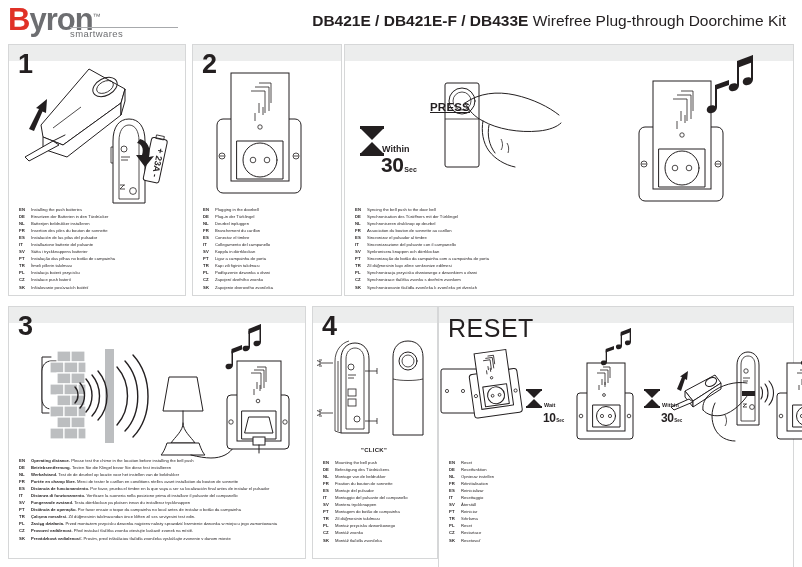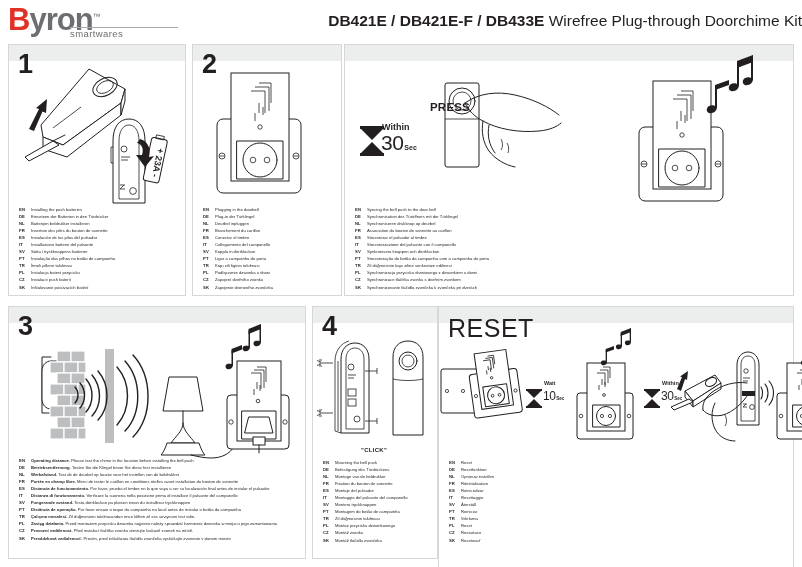--- a/index.html
+++ b/index.html
@@ -10,21 +10,21 @@
   }
 
   
   #header{position:absolute;left:0;top:0;width:802px;height:38px;}
   .logo{position:absolute;left:8px;top:2px;width:180px;height:36px;}
   .logo-word{font-size:31px;font-weight:bold;color:#6d6e71;letter-spacing:-1px;line-height:30px;}
   .logo-word .b-red{color:#e03127;}
   .logo-tm{font-size:8px;vertical-align:super;color:#6d6e71;font-weight:normal;}
   .logo-sub{position:absolute;left:62px;top:26px;font-size:9.5px;color:#6d6e71;letter-spacing:.4px;}
   .logo-rule{position:absolute;left:62px;top:25px;width:108px;height:1px;background:#a7a9ac;}
-  #doc-title{position:absolute;right:0;top:12px;font-size:15.5px;white-space:nowrap;color:#231f20;}
+  #doc-title{position:absolute;right:16px;top:12px;font-size:15.5px;white-space:nowrap;color:#231f20;}
   #doc-title b{font-weight:bold;}
   #doc-title span.reg{font-weight:normal;}
 
   
   .panel{position:absolute;background:#ffffff;border:1px solid #d6d7d8;box-sizing:border-box;}
   .panel-head{position:absolute;left:0;top:0;right:0;height:16px;background:#eceded;}
   .panel-num{position:absolute;left:9px;top:6px;font-size:27px;font-weight:bold;line-height:27px;color:#231f20;z-index:3;}
   .panel-num.reset{font-size:25px;font-weight:normal;letter-spacing:.5px;top:8px;}
   .art{position:absolute;left:0;right:0;}
 
@@ -42,24 +42,24 @@
   .ln-t{fill:none;stroke:#231f20;stroke-width:.8;}
   .fillw{fill:#ffffff;stroke:#231f20;stroke-width:1;}
   .fillb{fill:#231f20;stroke:none;}
   .brick{fill:#bcbec0;stroke:#ffffff;stroke-width:1.2;}
   .wall{fill:#bcbec0;stroke:none;}
   .wave{fill:none;stroke:#231f20;stroke-width:1.4;stroke-linecap:round;}
 
   .tag{position:absolute;font-weight:bold;color:#231f20;}
   .tag-press{font-size:11.5px;letter-spacing:.2px;}
   .tag-click{font-size:6px;letter-spacing:.3px;}
-  .timer{position:absolute;display:flex;align-items:flex-start;}
+  .timer{position:absolute;display:flex;align-items:flex-start;margin-top:22px;}
   .timer .stack{line-height:1;}
   .timer .word{font-size:9px;font-weight:bold;display:block;margin-left:1px;}
-  .timer .num{font-size:21px;font-weight:normal;letter-spacing:-.5px;}
+  .timer .num{font-size:21px;font-weight:bold;letter-spacing:-.5px;}
   .timer .unit{font-size:7px;font-weight:bold;margin-left:1px;}
   .timer.sm .word{font-size:5.5px;}
   .timer.sm .num{font-size:12px;}
   .timer.sm .unit{font-size:4.5px;}
 </style>
 </head>
 <body>
 
 <div id="header">
 
@@ -314,21 +314,21 @@
   </svg>
   </div>
 
   <div class="timer" style="left:8px;top:78px;">
     <div class="stack" style="margin-left:28px;">
       <span class="word">Within</span>
       <span class="num">30</span><span class="unit">Sec</span>
     </div>
   </div>
 
-  <div class="tag tag-press" style="left:85px;top:56px;">PRESS</div>
+  <div class="tag tag-press" style="left:85px;top:56px;text-decoration:underline;">PRESS</div>
 
   <div class="langs" style="left:10px;top:162px;width:430px;">
     <div class="row">
         <span class="code">EN</span>
         <span class="txt">Syncing the bell push to the door bell</span>
       </div>
     <div class="row">
         <span class="code">DE</span>
         <span class="txt">Synchronisation des Türöffners mit der Türklingel</span>
       </div>

